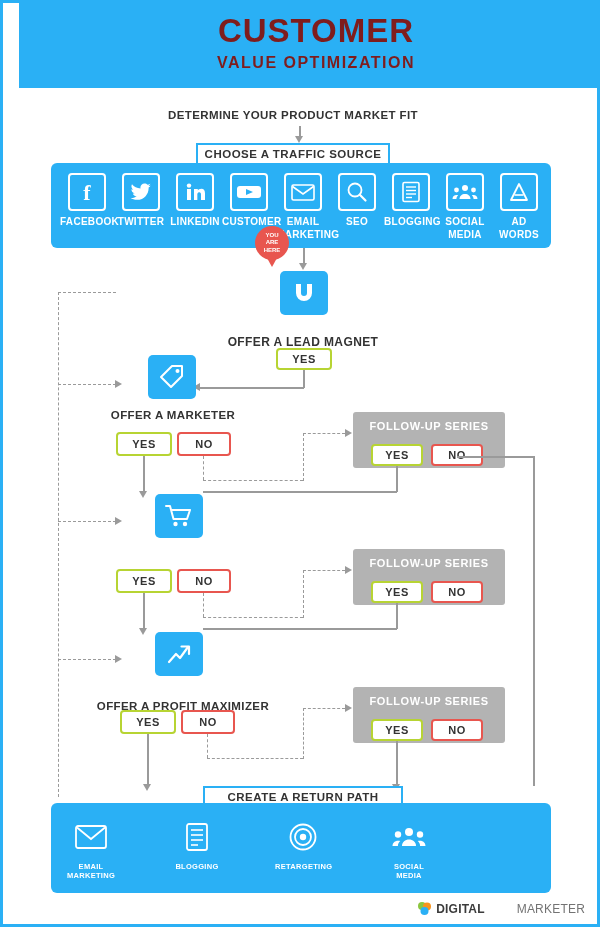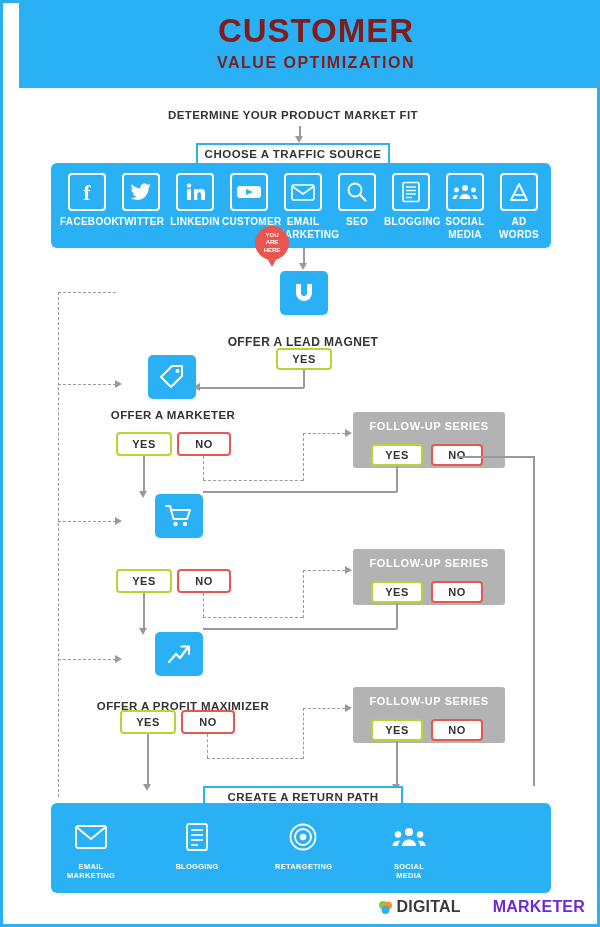--- a/index.html
+++ b/index.html
@@ -165,29 +165,29 @@
     border-left:5px solid transparent;
     border-right:5px solid transparent;
     border-top:9px solid #e8564f;
   }
 
   
   .footer-logo {
     position:absolute;
     right:12px; bottom:8px;
     display:flex; align-items:center;
-    font-size:16px; font-weight:bold;
+    font-size:12px; font-weight:bold;
     letter-spacing:0.2px;
   }
   .footer-logo .mark {
     width:15px;height:15px;margin-right:4px;
     position:relative;
   }
   .footer-logo .d1 { color:#3b3b3b; }
-  .footer-logo .d2 { color:#6d28d9; font-weight:bold;padding-left:32px; }
+  .footer-logo .d2 { color:#737373; font-weight:normal;padding-left:32px; }
 
   svg { display:block; }
 </style>
 </head>
 <body>
 
 <div id="page">
 
   <div class="header">
     <div class="title">CUSTOMER</div>

